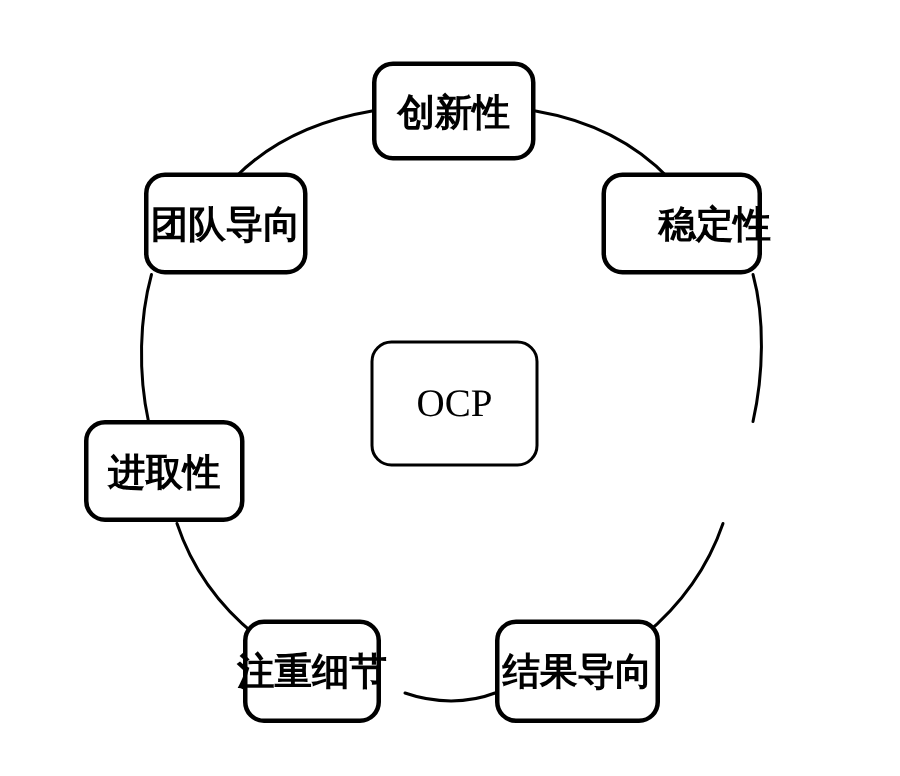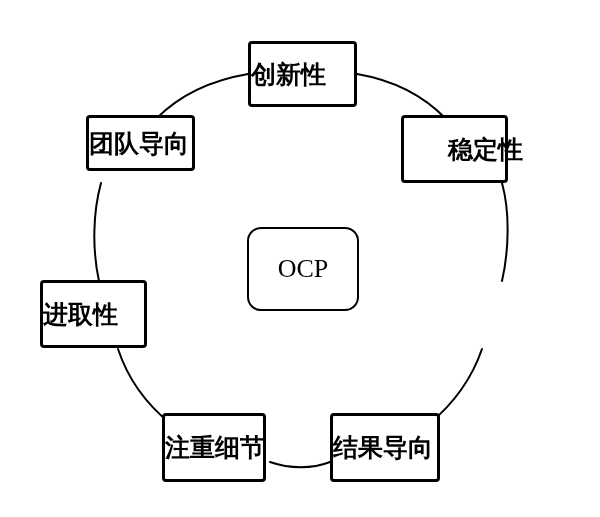--- a/index.html
+++ b/index.html
@@ -20,24 +20,24 @@
     left: 0;
     top: 0;
     width: 600px;
     height: 517px;
   }
   .node {
     position: absolute;
     box-sizing: border-box;
     background: #ffffff;
     border: 3px solid #000000;
-    border-radius: 4px;
+    border-radius: 14px;
     display: flex;
     align-items: center;
-    justify-content: flex-start;
+    justify-content: center;
     color: #000000;
     font-family: "DejaVu Sans", "Liberation Sans", sans-serif;
     font-size: 25px;
     font-weight: 700;
     letter-spacing: 0px;
     line-height: 1;
     white-space: nowrap;
   }
   .node-center {
     position: absolute;
@@ -82,29 +82,29 @@
 
   <div class="node" style="left:401px; top:115px; width:107px; height:68px;padding-left:44px;">
     <span class="node-label">稳定性</span>
   </div>
 
 
   <div class="node" style="left:330px; top:413px; width:110px; height:69px;">
     <span class="node-label">结果导向</span>
   </div>
 
-  <div class="node" style="left:162px; top:413px; width:104px; height:69px;">
+  <div class="node" style="left:162px; top:413px; width:92px; height:69px;">
     <span class="node-label">注重细节</span>
   </div>
 
-  <div class="node" style="left:40px; top:280px; width:107px; height:68px;">
+  <div class="node" style="left:56px; top:280px; width:107px; height:68px;">
     <span class="node-label">进取性</span>
   </div>
 
-  <div class="node" style="left:86px; top:115px; width:109px; height:56px;">
+  <div class="node" style="left:96px; top:115px; width:109px; height:68px;">
     <span class="node-label">团队导向</span>
   </div>
 
   <div class="node-center" style="left:247px; top:227px; width:112px; height:84px;">
     <span class="node-label">OCP</span>
   </div>
 
 </div>
 
 </body></html>

